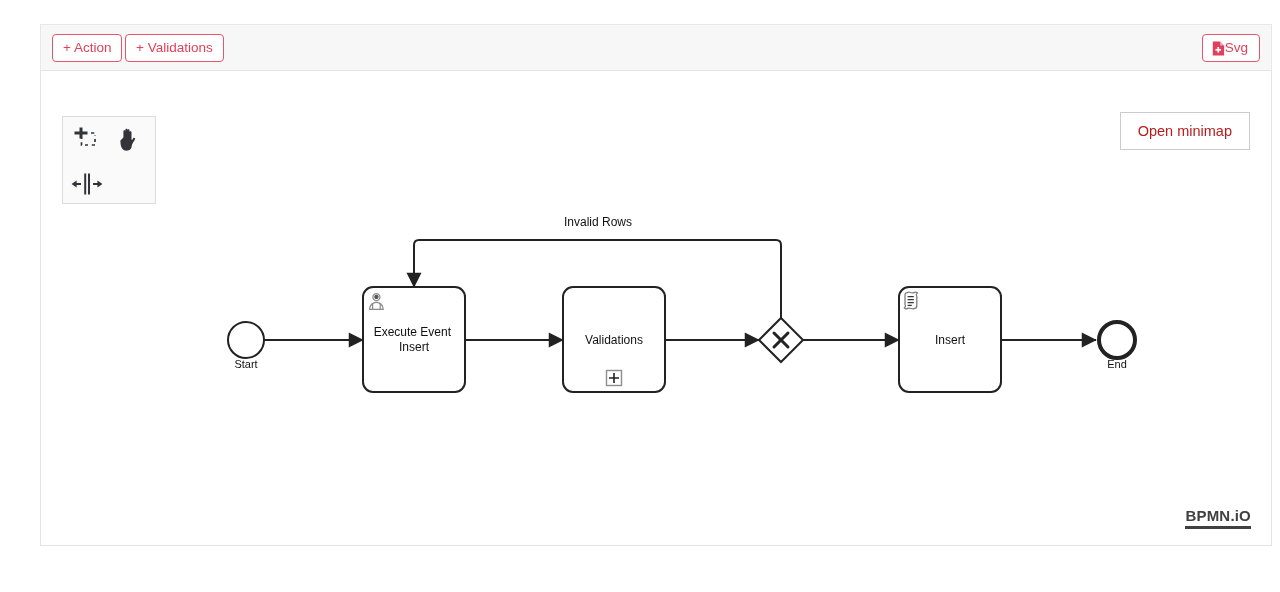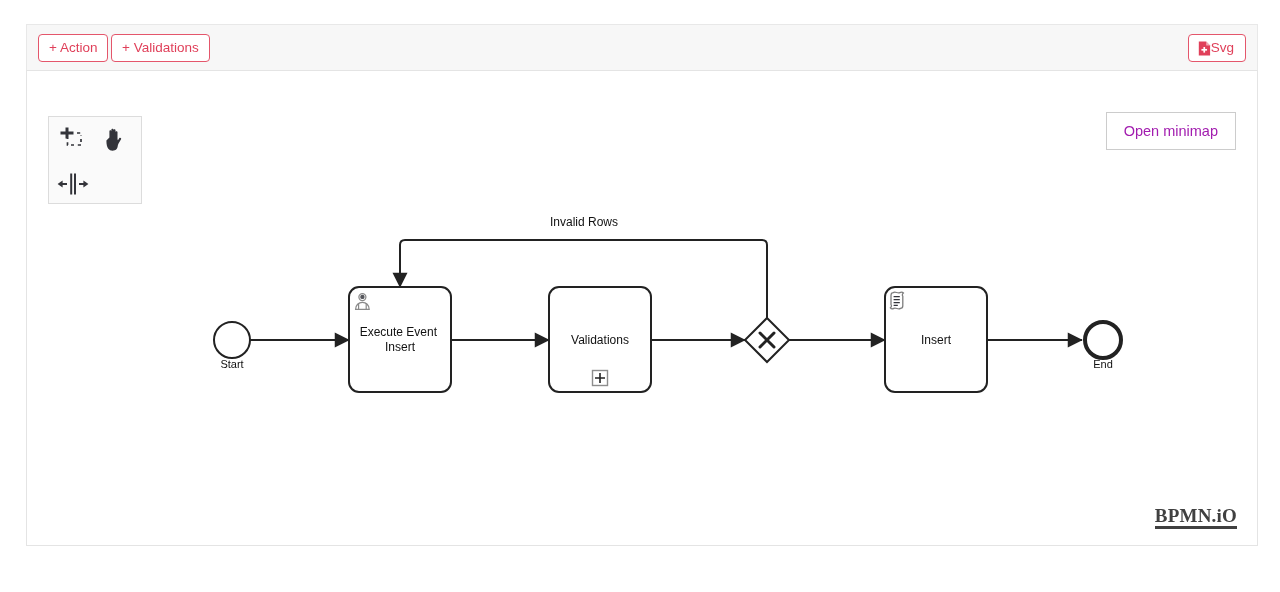--- a/index.html
+++ b/index.html
@@ -9,21 +9,21 @@
     background: #ffffff;
     width: 1280px;
     height: 592px;
     overflow: hidden;
     font-family: "Liberation Sans", sans-serif;
     -webkit-font-smoothing: antialiased;
   }
 
   #app {
     position: absolute;
-    left: 26px;
+    left: 40px;
     top: 24px;
     width: 1212px;
     height: 522px;
   }
 
   
   .toolbar {
     position: absolute;
     left: 0;
     top: 0;
@@ -113,35 +113,35 @@
 
   
   .minimap-btn {
     position: absolute;
     right: 21px;
     top: 41px;
     height: 38px;
     padding: 0 17px;
     background: #ffffff;
     border: 1px solid #cccccc;
-    color: #a21caf;
+    color: #b91c1c;
     font-size: 14.5px;
     line-height: 36px;
     cursor: pointer;
     box-sizing: border-box;
     white-space: nowrap;
   }
 
   
   .bpmn-logo {
     position: absolute;
     right: 20px;
     bottom: 16px;
-    font-family: Liberation Serif, serif;
-    font-size: 19px;
+    font-family: Liberation Sans, sans-serif;
+    font-size: 15px;
     font-weight: bold;
     letter-spacing: 0.2px;
     color: #404040;
     text-decoration: none;
     cursor: pointer;
     line-height: 16px;
   }
   .bpmn-logo-bar {
     display: block;
     width: 100%;

